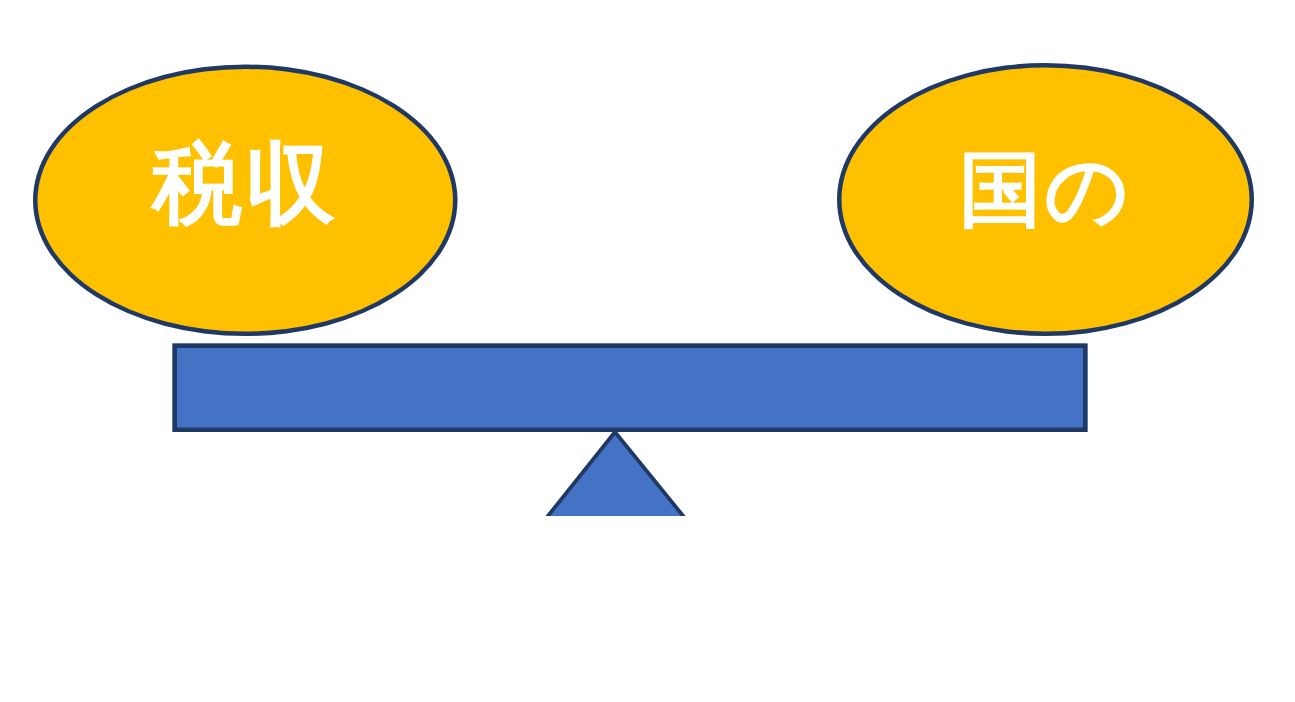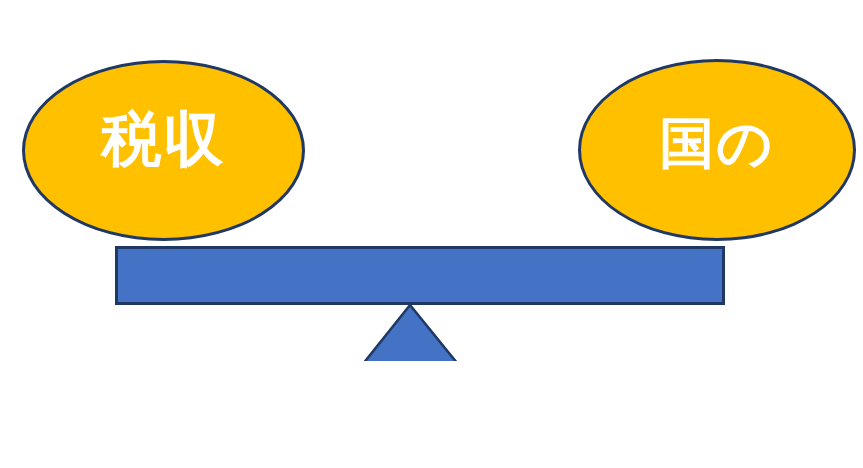--- a/index.html
+++ b/index.html
@@ -11,21 +11,20 @@
   }
   * { margin: 0; padding: 0; box-sizing: border-box; }
   html, body { background: var(--bg); }
   .canvas {
     position: relative;
     width: 863px;
     height: 344px;
     background: var(--bg);
     overflow: hidden;
     font-family: "Liberation Sans", sans-serif;
-    margin-top: 17px;
   }
   .fulcrum-svg {
     position: absolute;
     left: 0; top: 0;
     width: 863px; height: 468px;
     z-index: 1;
   }
   .beam {
     position: absolute;
     left: 115px; top: 229px;
@@ -38,21 +37,21 @@
     position: absolute;
     border-radius: 50%;
     background: var(--weight-fill);
     border: 3px solid var(--shape-border);
     display: flex;
     align-items: center;
     justify-content: center;
     z-index: 3;
   }
   .weight-left  { left: 22px;  top: 43px; width: 283px; height: 181px; }
-  .weight-right { left: 578px; top: 42px; width: 278px; height: 182px; }
+  .weight-right { left: 558px; top: 42px; width: 278px; height: 182px; }
   .weight-label {
     color: var(--label-text);
     font-weight: bold;
     text-align: center;
     letter-spacing: 2px;
     transform: translateY(-10px);
   }
   .weight-left .weight-label { font-size: 60px; }
   .weight-right .weight-label {
     font-size: 55px;

